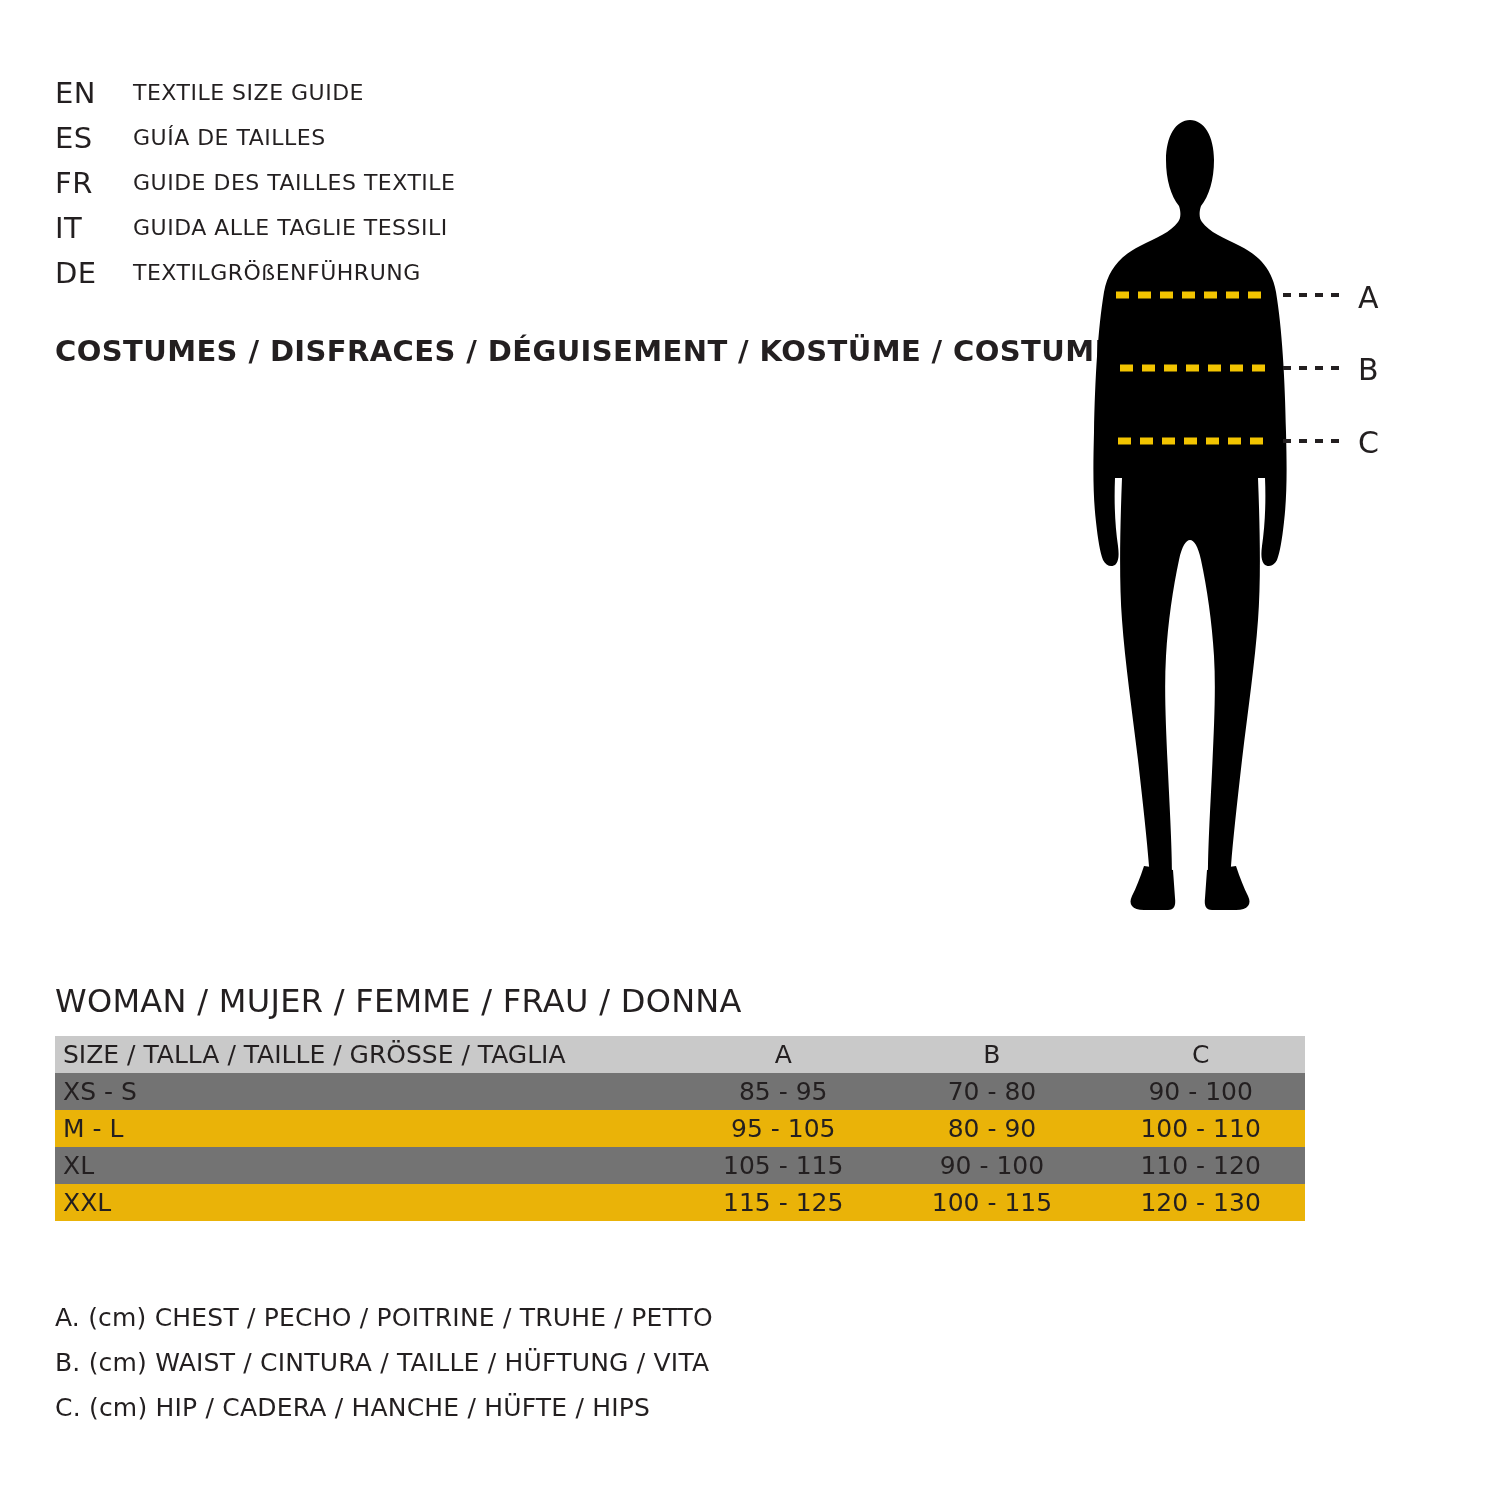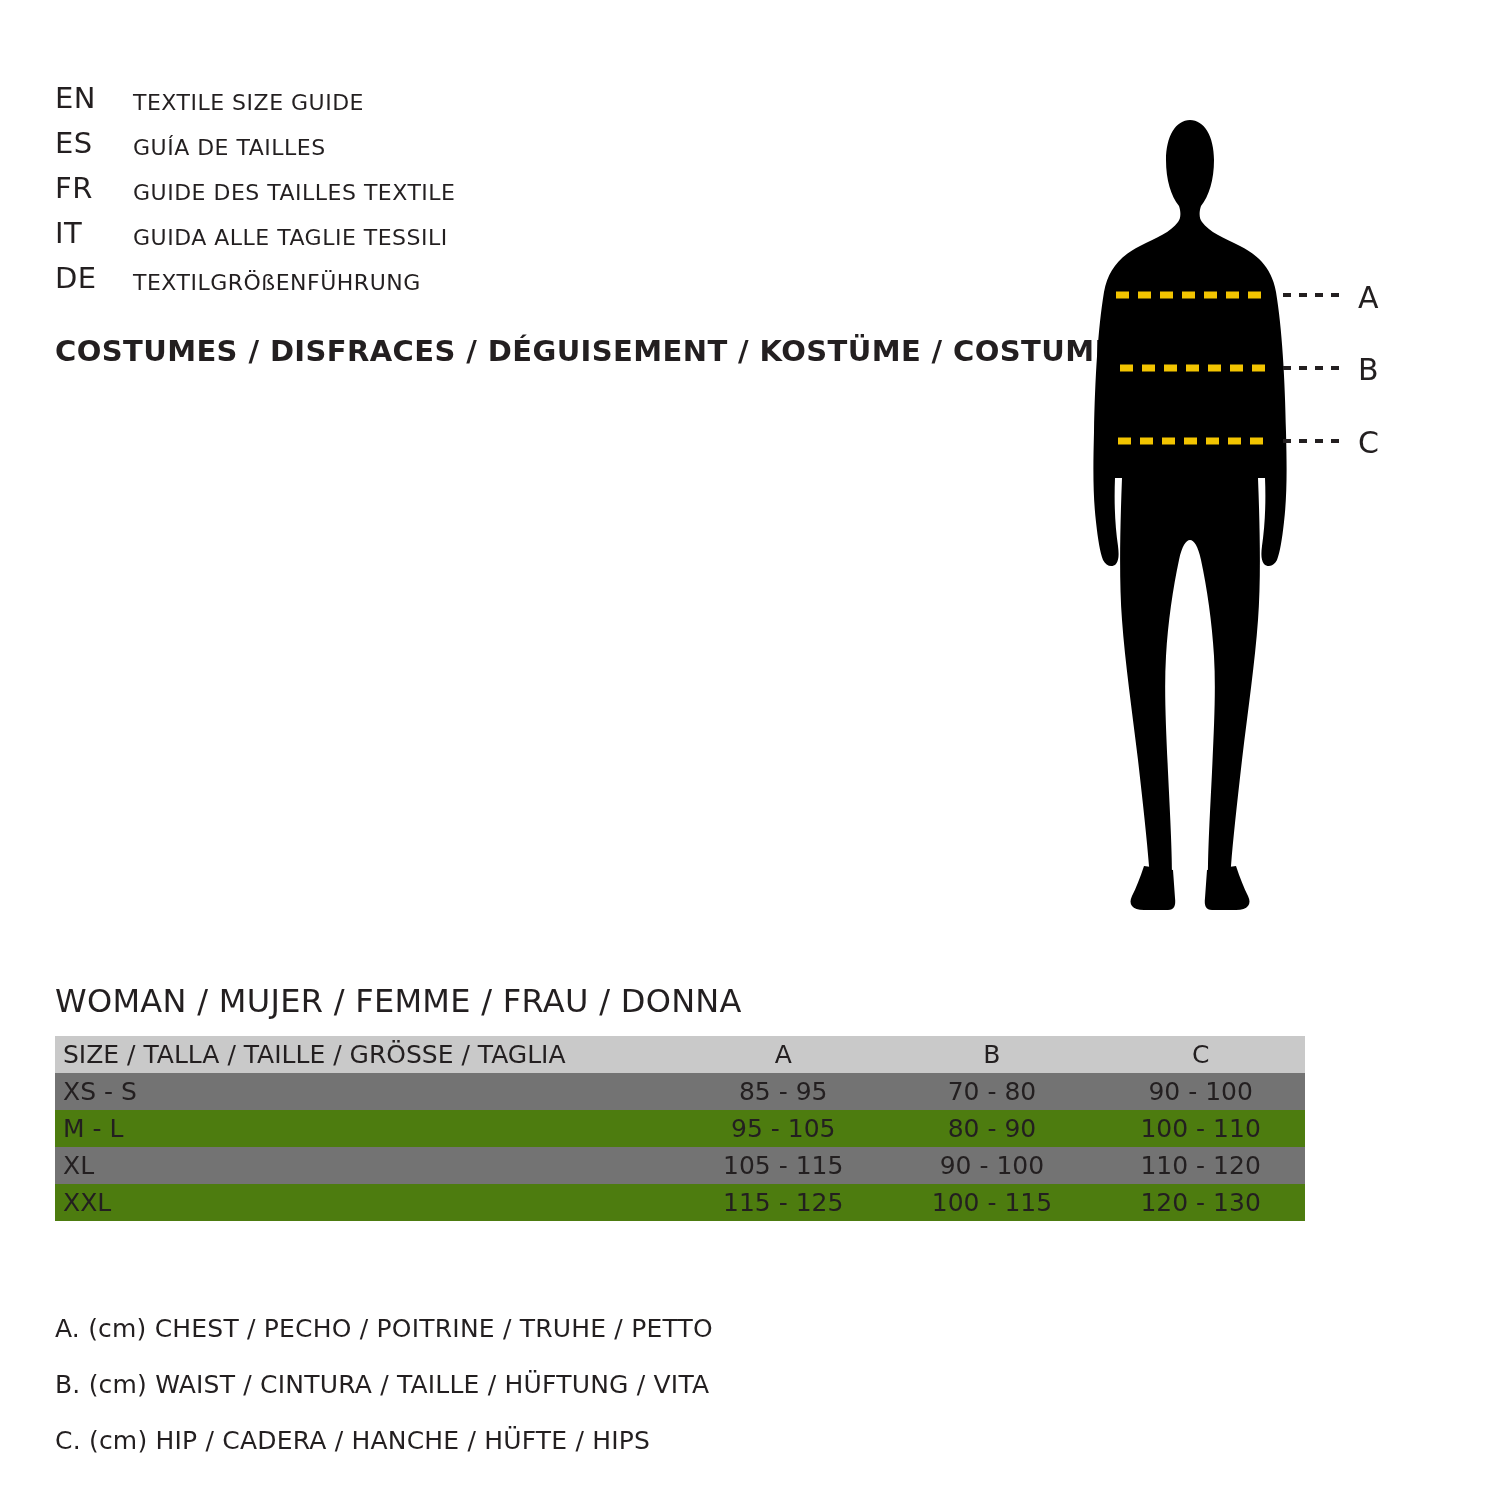--- a/index.html
+++ b/index.html
@@ -18,21 +18,21 @@
 
   
   .lang-block {
     position: absolute;
     left: 55px;
     top: 70px;
     width: 980px;
   }
   .lang-row {
     display: flex;
-    align-items: flex-end;
+    align-items: center;
     height: 45px;
   }
   .lang-code {
     width: 78px;
     font-size: 29px;
     letter-spacing: 0.5px;
     color: #231f20;
   }
   .lang-text {
     font-size: 22px;
@@ -105,21 +105,21 @@
     vertical-align: middle;
     margin-top: 8px;
   }
   table.size-table thead tr {
     background: #c9c9c9;
   }
   table.size-table tbody tr.odd {
     background: #737373;
   }
   table.size-table tbody tr.even {
-    background: #4d7c0f;
+    background: #eab308;
   }
   .col-size {
     width: 620px;
     text-align: left;
     padding-left: 8px !important;
   }
   .col-m {
     width: 210px;
     text-align: center;
   }
@@ -129,21 +129,20 @@
     position: absolute;
     left: 55px;
     top: 1295px;
     font-size: 25px;
     color: #231f20;
     letter-spacing: 0.2px;
   }
   .legend div {
     height: 45px;
     line-height: 45px;
-    margin-top: 11px;
   }
 </style>
 </head>
 <body>
 
 <div class="lang-block">
   <div class="lang-row">
     <span class="lang-code">EN</span>
     <span class="lang-text">TEXTILE SIZE GUIDE</span>
   </div>

